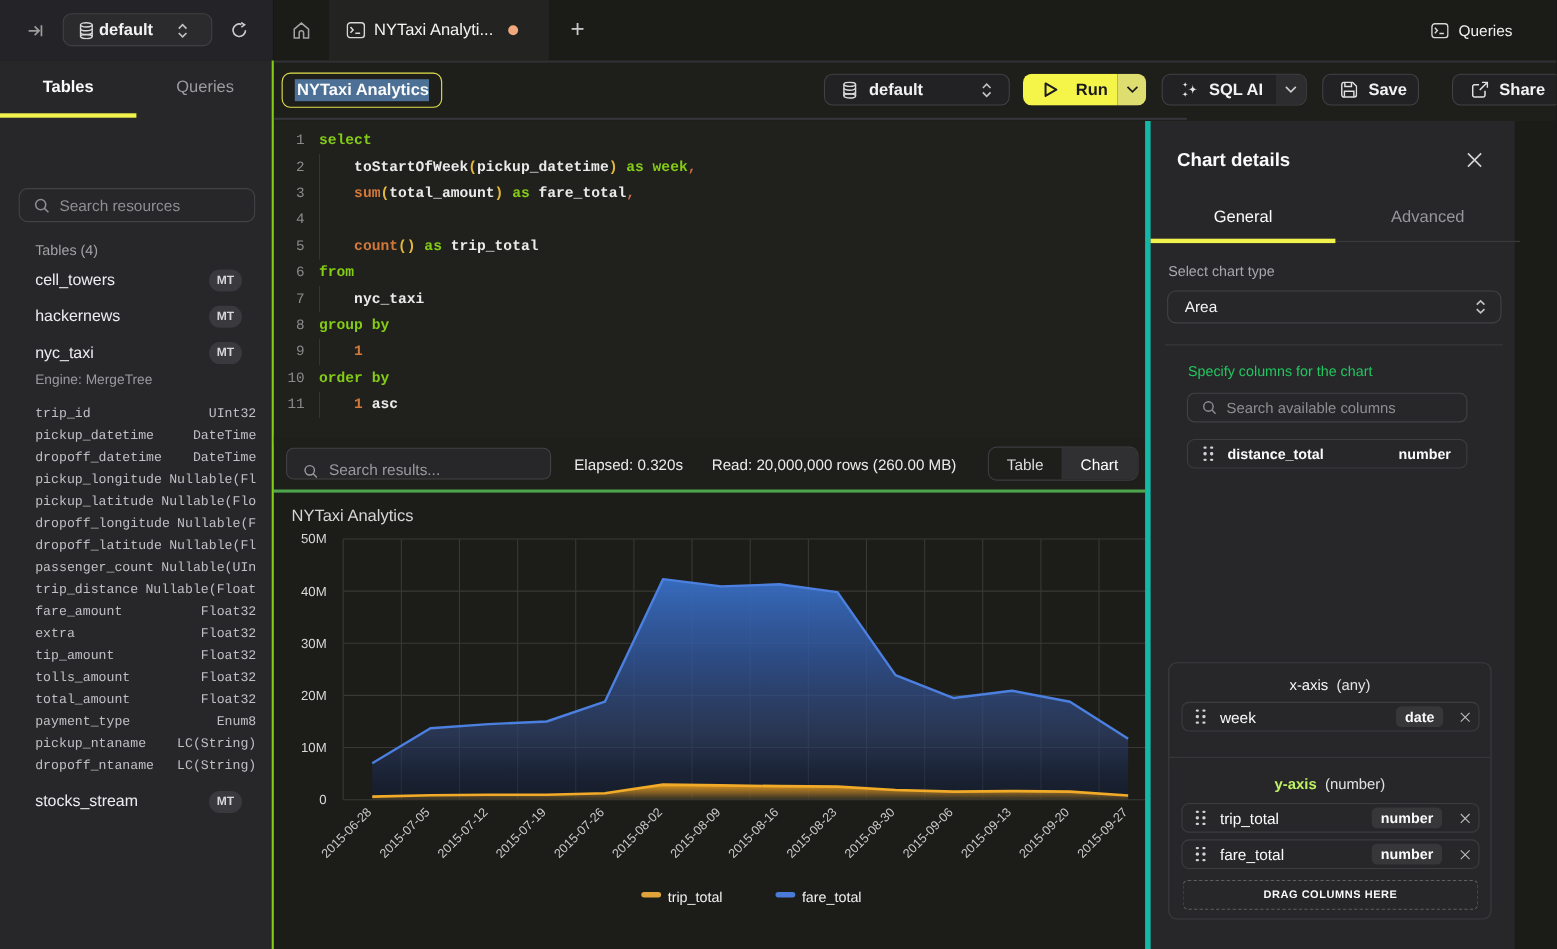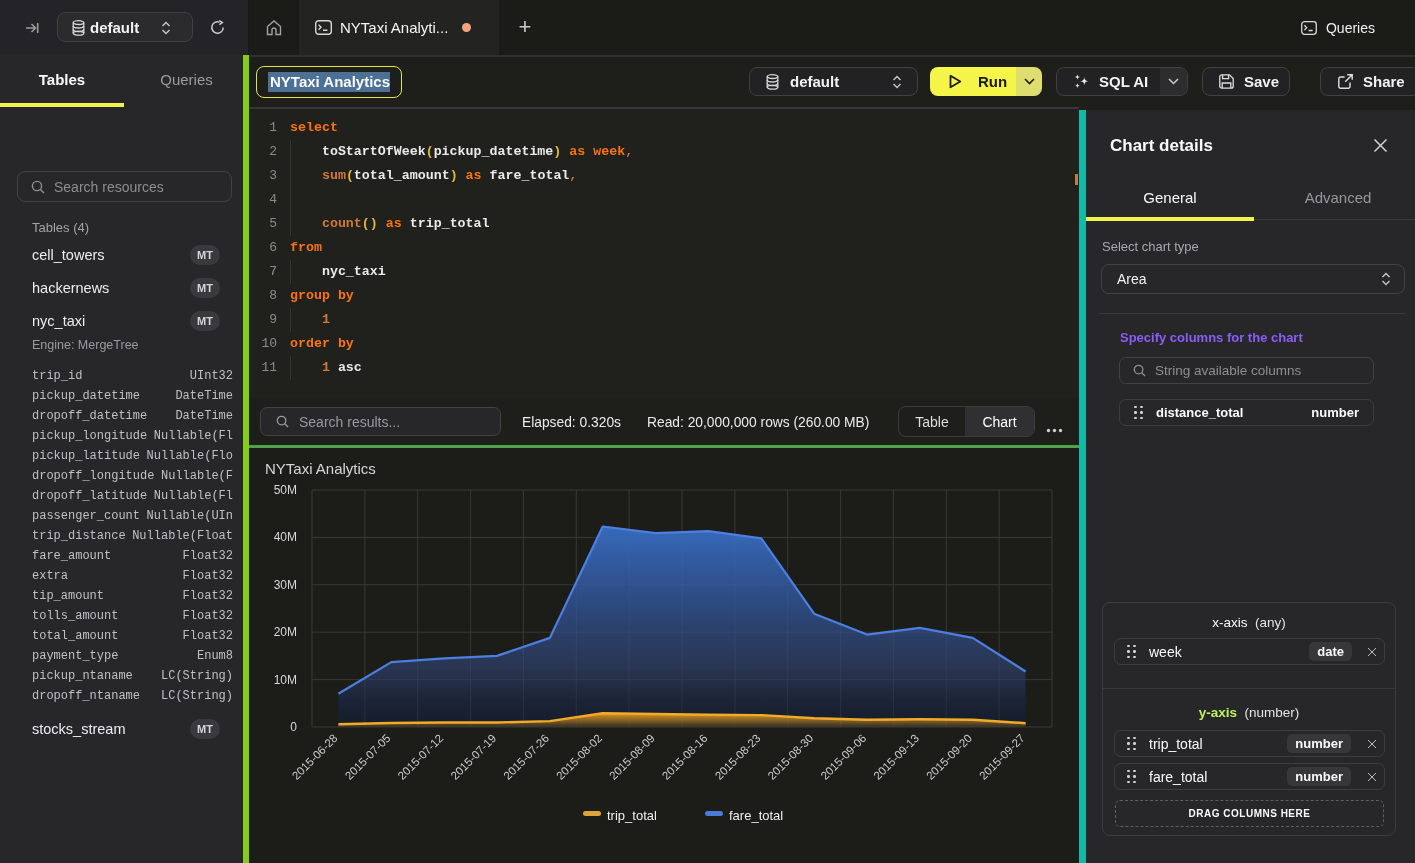--- a/index.html
+++ b/index.html
@@ -11,21 +11,21 @@
   #topbar-right { left:249px; top:0; width:1166px; height:55px; background:#1b1b18;padding-left:24px; }
   #db-select { left:57px; top:12px; width:136px; height:30px; background:#2b2b2e; border:1px solid #404043; border-radius:8px; display:flex; align-items:center; }
   #db-select .txt { color:#f2f2f2; font-size:15px; font-weight:600; margin-left:32px; }
   .home-tab { left:0px; top:0px; width:50px; height:55px; display:flex; align-items:center; justify-content:center; }
   .qtab { left:50px; top:0px; width:200px; height:55px; background:#232321; display:flex; align-items:center; }
   .qtab .label { color:#f5f5f5; font-size:15px; margin-left:8px; }
   .qtab .dot { width:9px; height:9px; border-radius:50%; background:#f1a87c; margin-left:14px; }
   #plus { left:263px; top:14px; width:26px; height:26px; color:#c9c9c9; font-size:22px; font-weight:300; text-align:center; line-height:25px;}
   #queries-top { right:40px; top:0; height:55px; display:flex; align-items:center; gap:9px; color:#f0f0f0; font-size:14px; }
   
-  #sidebar { left:0; top:55px; width:249px; height:808px; background:#27272a; border-right:6px solid #84cc16; }
+  #sidebar { left:0; top:55px; width:249px; height:808px; background:#27272a; border-right:2px solid #84cc16; }
   .side-tabs { left:0; top:0; width:249px; height:50px; }
   .side-tabs .t1 { position:absolute; left:0; top:0; width:124px; height:49px; text-align:center; line-height:49px; color:#fafafa; font-size:15px; font-weight:600; }
   .side-tabs .t2 { position:absolute; left:124px; top:0; width:125px; height:49px; text-align:center; line-height:49px; color:#9c9ca0; font-size:15px; }
   .side-tabs .underline { position:absolute; left:0; top:48px; width:124px; height:4px; background:#f2f24c; }
   #newtable { left:17px; top:68px; width:215px; height:32px; background:#f7f754; border-radius:8px; display:flex; align-items:center; justify-content:center; gap:8px; color:#191919; font-size:15px; font-weight:500;}
   #side-search { left:17px; top:116px; width:215px; height:31px; border:1px solid #424245; border-radius:8px; display:flex; align-items:center; gap:9px; color:#8e8e92; font-size:14px; padding-left:13px; }
   #tables-label { left:32px; top:165px; color:#a4a4a8; font-size:13px; }
   .trow { left:32px; width:200px; height:22px; display:flex; align-items:center; justify-content:space-between; }
   .trow .nm { color:#ededf1; font-size:14.5px; }
   .pill { background:#3a3a3e; color:#d6d6da; border-radius:10px; font-size:11px; font-weight:600; width:30px; height:20px; display:flex; align-items:center; justify-content:center; margin-right:12px;}
@@ -35,34 +35,34 @@
   
   #toolbar { left:249px; top:55px; width:1166px; height:55px; background:#1e1e1b; }
   #title-input { left:7px; top:11px; width:146px; height:32px; border:1.5px solid #e3e34d; border-radius:8px; background:#1e1e1b; }
   #title-input .sel { position:absolute; left:11px; top:4.5px; height:20px; background:#4c7096; }
   #title-input .txt { position:absolute; left:13px; top:6px; color:#fafafa; font-size:15px; font-weight:600; }
   .btn { position:absolute; top:12px; height:29px; border:1px solid #414144; border-radius:8px; background:#222225; display:flex; align-items:center; color:#f2f2f2; font-size:15px; }
   
   #editor { left:249px; top:110px; width:830px; height:294px; background:#20201d; font-family:"Liberation Mono", monospace; font-size:13.3px; }
   .cl { position:absolute; height:24px; line-height:24px; white-space:pre; font-weight:bold; }
   .ln { position:absolute; width:28px; text-align:right; color:#8b8b8b; height:24px; line-height:24px; left:0; font-size:13px; }
-  .kw { color:#f97316; }
+  .kw { color:#84cc16; }
   .fn { color:#d2793a; }
   .pa { color:#e2b93d; }
   .id { color:#eaeaea; font-weight:bold; }
   .cm { color:#cf6a45; }
   .nu { color:#d2793a; }
   
   #results { left:249px; top:398px; width:830px; height:47px; background:#1e1e1b; }
   #greenline { left:249px; top:445px; width:830px; height:3px; background:#4ea34b; }
-  #res-search { position:absolute; left:11px; top:9px; width:241px; height:29px; border:1px solid #424245; border-radius:7px; background:#27272a; display:flex; align-items:center; gap:10px; padding-left:15px; color:#9a9a9e; font-size:14px; }
+  #res-search { position:absolute; left:11px; top:9px; width:241px; height:29px; border:1px solid #424245; border-radius:7px; background:#27272a; display:flex; align-items:flex-end; gap:10px; padding-left:15px; color:#9a9a9e; font-size:14px; }
   
   #chart { left:249px; top:448px; width:830px; height:415px; background:#1c1c19; }
   
-  #rpanel { left:1079px; top:110px; width:336px; height:753px; background:#27272a; border-left:7px solid #14b8a6; }
+  #rpanel { left:1041px; top:110px; width:336px; height:753px; background:#27272a; border-left:5px solid #14b8a6; }
   .rp-h { position:absolute; left:24px; top:26px; color:#fafafa; font-size:17px; font-weight:bold; }
   .rp-tabs { position:absolute; left:0; top:68px; width:336px; height:42px; border-bottom:1px solid #3a3a3d; }
   .rp-tabs .g { position:absolute; left:0; width:168px; text-align:center; top:11px; color:#fafafa; font-size:15px; font-weight:500;}
   .rp-tabs .a { position:absolute; left:168px; width:168px; text-align:center; top:11px; color:#97979b; font-size:15px; }
   .rp-tabs .u { position:absolute; left:0; top:39px; width:168px; height:4px; background:#f2f24c; }
   .ritem { position:absolute; border:1px solid #3d3d40; border-radius:7px; display:flex; align-items:center; }
   .dots { width:9px; height:14px; position:relative; flex:0 0 9px; }
   .dots i { position:absolute; width:2.6px; height:2.6px; border-radius:50%; background:#d2d2d6; }
   .badge { background:#37373a; border-radius:5px; color:#fafafa; font-size:13px; font-weight:600; padding:2px 8px; }
 </style>
@@ -353,27 +353,27 @@
         <span class="u"></span>
       </div>
     <div class="abs" style="left:16px; top:129px; color:#a8a8ac; font-size:13px;">Select chart type</div>
     <div class="abs" style="left:15px; top:154px; width:304px; height:30px; border:1px solid #424245; border-radius:8px; display:flex; align-items:center;">
       <span style="margin-left:15px; color:#f2f2f2; font-size:14px; font-weight:500;">Area</span>
       <svg style="position:absolute; right:13px;" width="10" height="14" viewBox="0 0 10 14" fill="none" stroke="#c2c2c2" stroke-width="1.5">
           <path d="M1.5 5 L5 1.5 L8.5 5 M1.5 9 L5 12.5 L8.5 9"></path>
         </svg>
     </div>
     <div class="abs" style="left:13px; top:203px; width:307px; height:1px; background:#3a3a3d;"></div>
-    <div class="abs" style="left:34px; top:220px; color:#8b5cf6; font-size:13px; font-weight:700;">Specify columns for the chart</div>
+    <div class="abs" style="left:34px; top:220px; color:#22c55e; font-size:13px; font-weight:400;">Specify columns for the chart</div>
     <div class="abs" style="left:33px; top:247px; width:255px; height:27px; border:1px solid #424245; border-radius:7px; display:flex; align-items:center; gap:9px; padding-left:13px; color:#8e8e92; font-size:13.5px;">
       <svg width="13" height="13" viewBox="0 0 14 14" fill="none" stroke="#8e8e92" stroke-width="1.4">
           <circle cx="6" cy="6" r="4.6"></circle>
           <path d="M9.4 9.4 L13 13"></path>
         </svg>
-      <span>String available columns</span>
+      <span>Search available columns</span>
     </div>
     <div class="ritem" style="left:33px; top:289px; width:255px; height:27px;">
       <div class="dots" style="margin-left:14px;">
           <i style="left:0;top:0"></i>
           <i style="left:6px;top:0"></i>
           <i style="left:0;top:5.5px"></i>
           <i style="left:6px;top:5.5px"></i>
           <i style="left:0;top:11px"></i>
           <i style="left:6px;top:11px"></i>
         </div>

